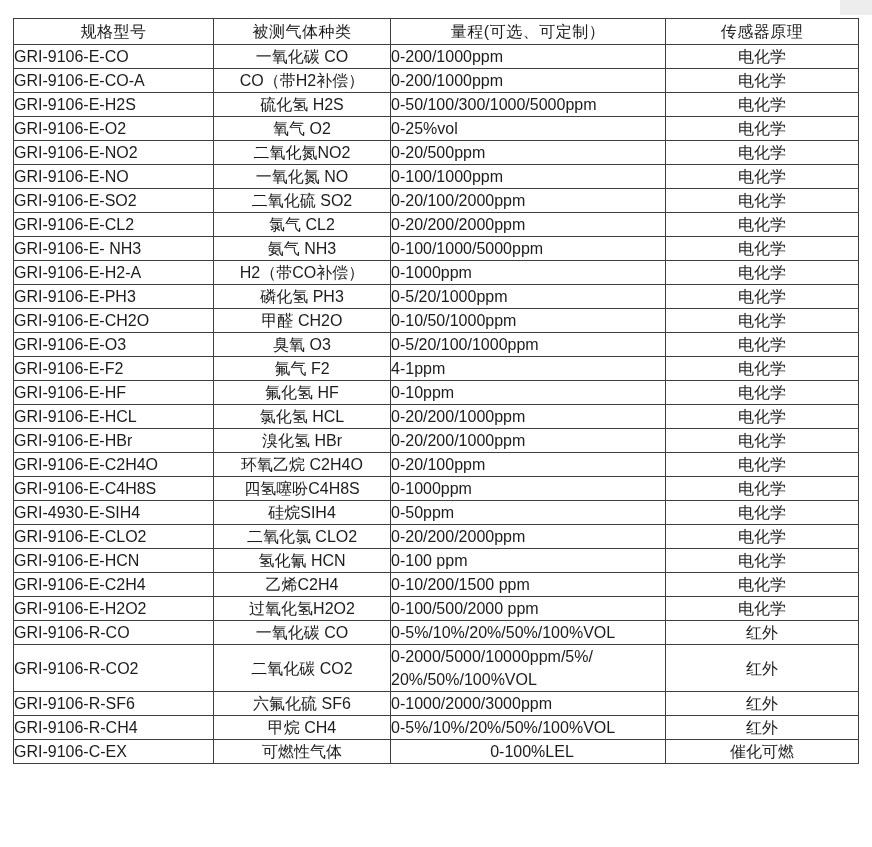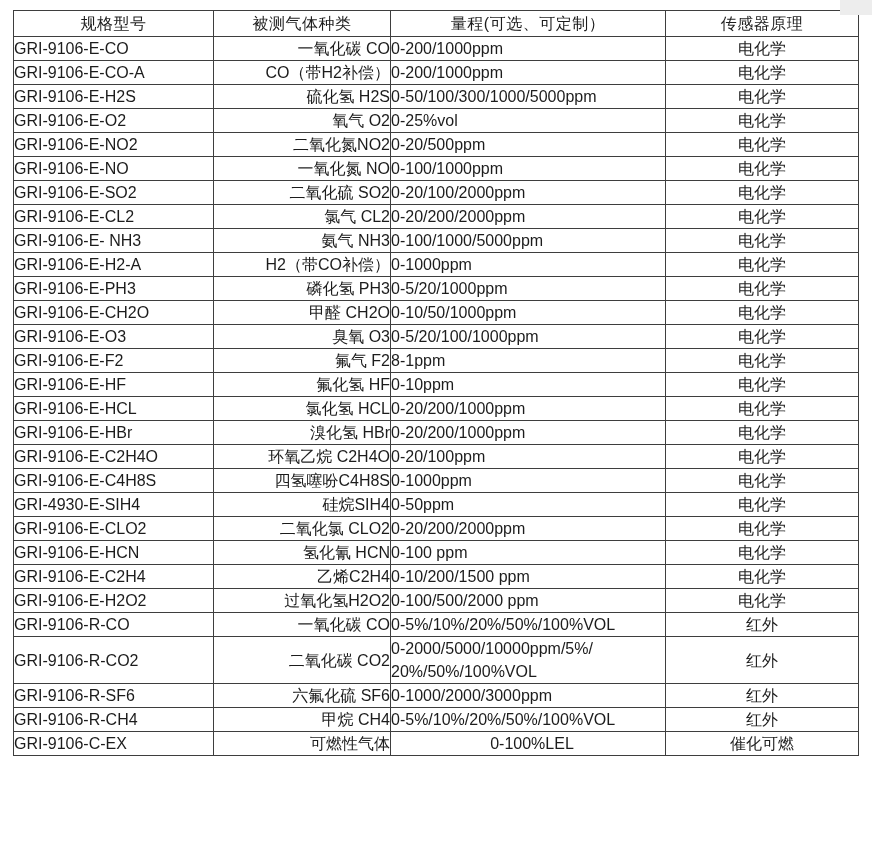--- a/index.html
+++ b/index.html
@@ -16,21 +16,21 @@
   }
   .corner-patch {
     position: absolute;
     top: 0; right: 0;
     width: 32px; height: 15px;
     background: #ededed;
     z-index: 3;
   }
   table.spec-table {
     position: absolute;
-    left: 13px; top: 10px;
+    left: 13px; top: 18px;
     width: 845px;
     border-collapse: collapse;
     table-layout: fixed;
     background: #ffffff;
   }
   table.spec-table th, table.spec-table td {
     border: 1.5px solid #3e3e3e;
     font-size: 16px;
     color: #1c1c1c;
     padding: 0;
@@ -42,21 +42,21 @@
     text-align: center;
     line-height: 25px;
     letter-spacing: 0.5px;
   }
   table.spec-table td {
     height: 23px;
     line-height: 23px;
     vertical-align: middle;
   }
   td.col-model  { text-align: left; padding-left: 11px; }
-  td.col-gas    { text-align: right; padding-left: 9px;  }
+  td.col-gas    { text-align: center; padding-left: 9px;  }
   td.col-range  { text-align: left; padding-left: 8px; white-space: pre-line; line-height: 24px; }
   td.col-sensor { text-align: center; }
 </style>
 </head>
 <body>
 
 <div class="page">
   <div class="corner-patch"></div>
   <table class="spec-table">
     <colgroup id="colgroup">
@@ -148,21 +148,21 @@
         </tr>
         <tr>
           <td class="col-model">GRI-9106-E-O3</td>
           <td class="col-gas">臭氧 O3</td>
           <td class="col-range">0-5/20/100/1000ppm</td>
           <td class="col-sensor">电化学</td>
         </tr>
         <tr>
           <td class="col-model">GRI-9106-E-F2</td>
           <td class="col-gas">氟气 F2</td>
-          <td class="col-range">8-1ppm</td>
+          <td class="col-range">4-1ppm</td>
           <td class="col-sensor">电化学</td>
         </tr>
         <tr>
           <td class="col-model">GRI-9106-E-HF</td>
           <td class="col-gas">氟化氢 HF</td>
           <td class="col-range">0-10ppm</td>
           <td class="col-sensor">电化学</td>
         </tr>
         <tr>
           <td class="col-model">GRI-9106-E-HCL</td>

